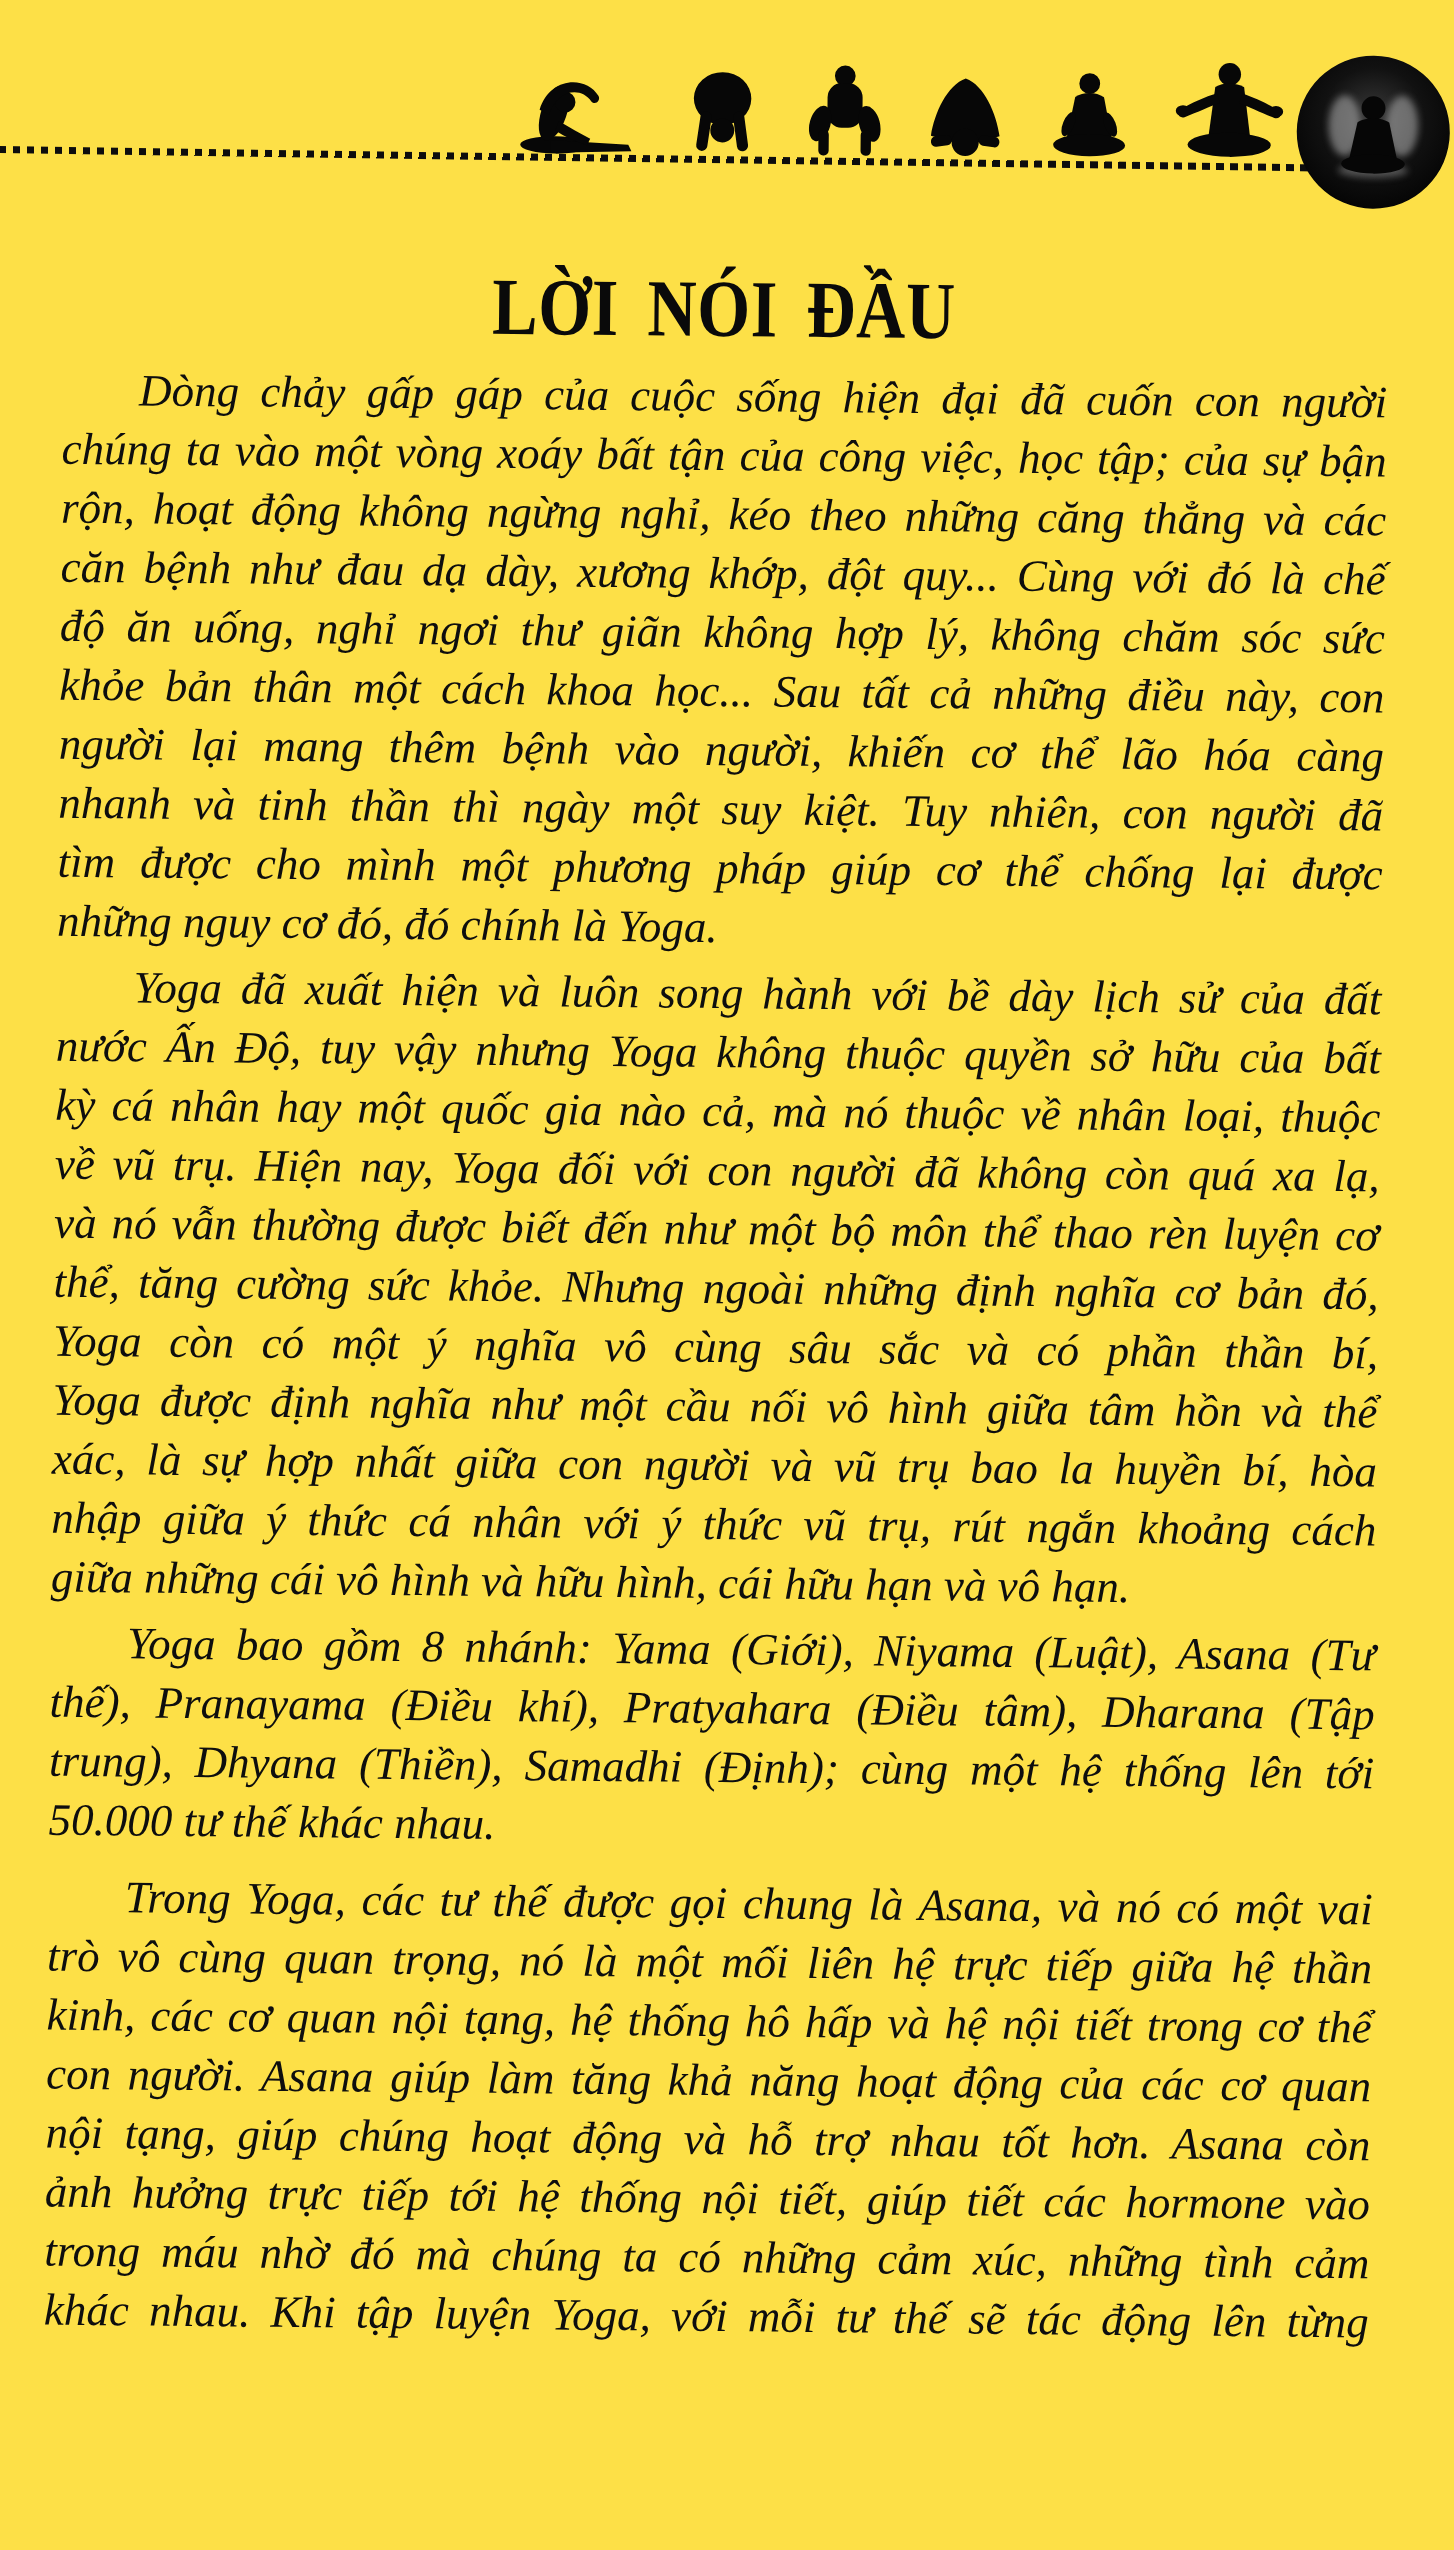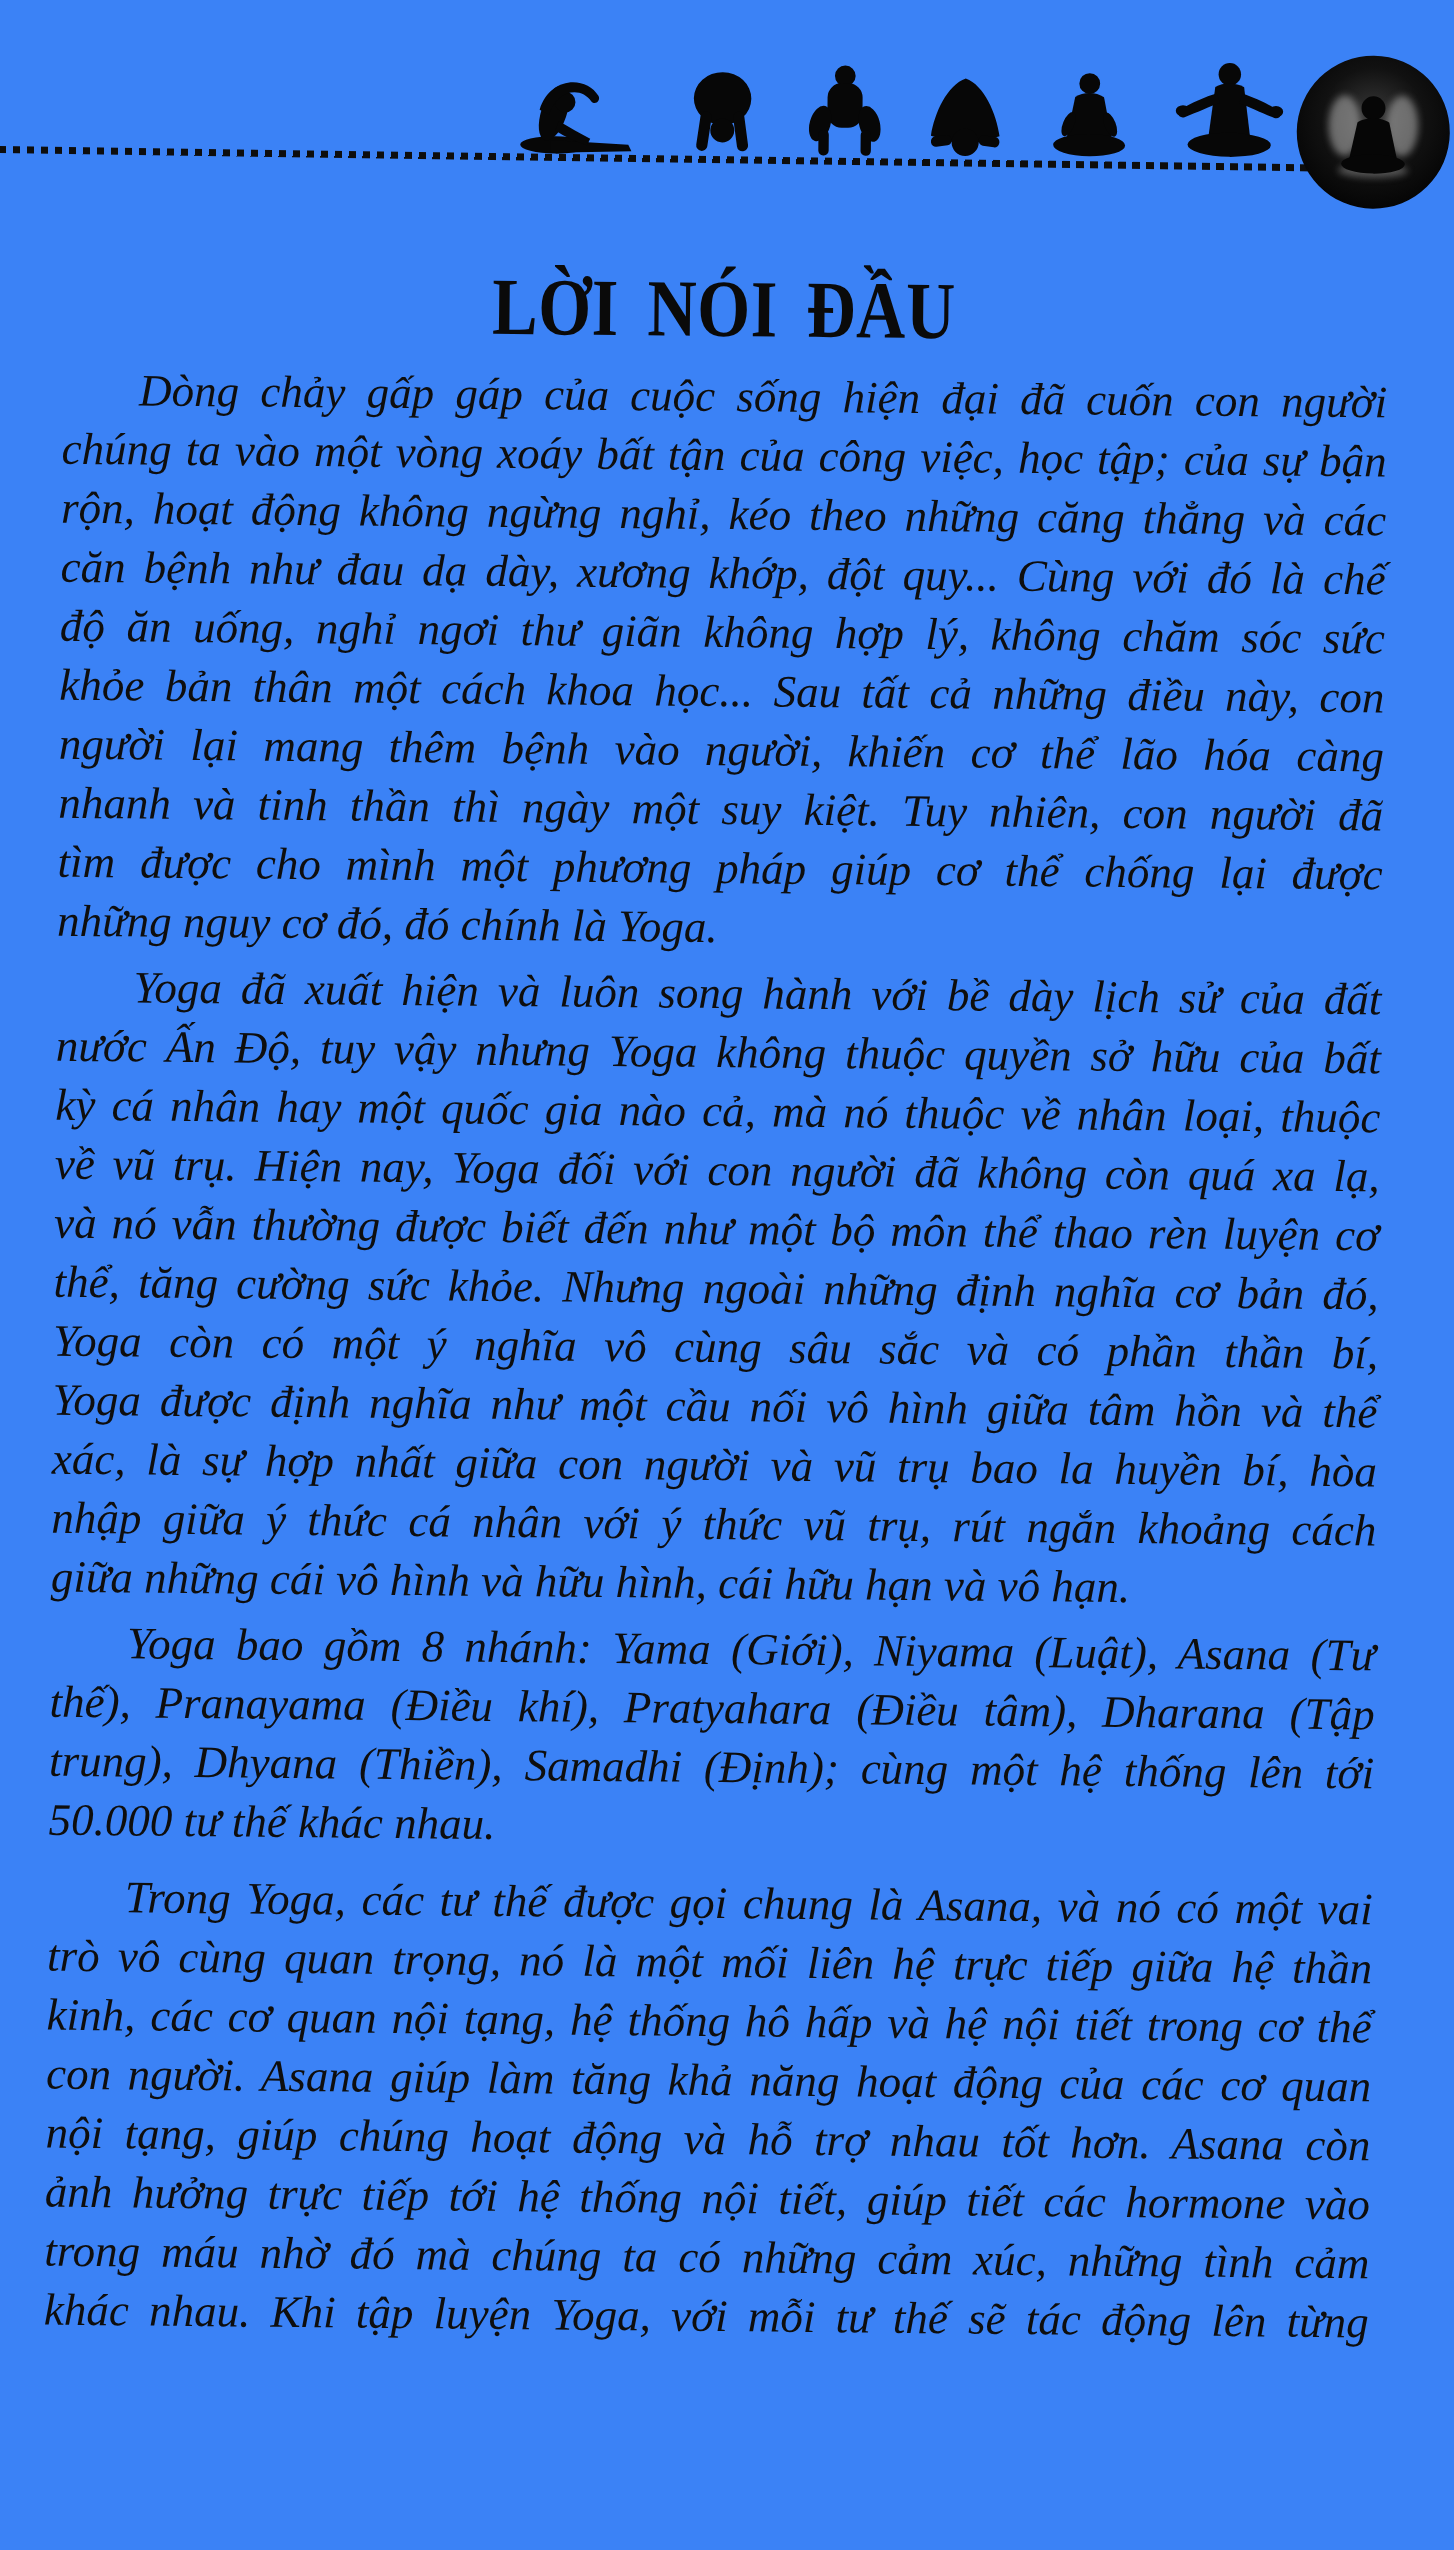--- a/index.html
+++ b/index.html
@@ -1,16 +1,16 @@
 <!DOCTYPE html>
 <html style="font-size:12.8px"><head>
 <meta charset="utf-8">
 <style>
   html,body{margin:0;padding:0;background:#e8e8e8;}
-  .stage{position:relative;width:1454px;height:2550px;background:#3b82f6;overflow:hidden;
+  .stage{position:relative;width:1454px;height:2550px;background:#fde047;overflow:hidden;
          font-family:"Liberation Serif","DejaVu Serif",serif;color:#0b0b0b;}
   .sheet{position:absolute;left:0;top:0;width:1454px;height:2550px;
          transform:rotate(0.55deg);transform-origin:96px 0;}
   
   .pose-row{position:absolute;left:518px;top:38px;width:767px;height:112px;
             display:flex;align-items:flex-end;justify-content:space-between;}
   .pose-row svg{display:block;}
   .dashed-rule{position:absolute;left:0;top:147px;width:1317px;height:7.2px;
      background:repeating-linear-gradient(90deg,#0d0d0d 0 7.2px,transparent 7.2px 14px);
      transform:rotate(0.25deg);transform-origin:left center;}

